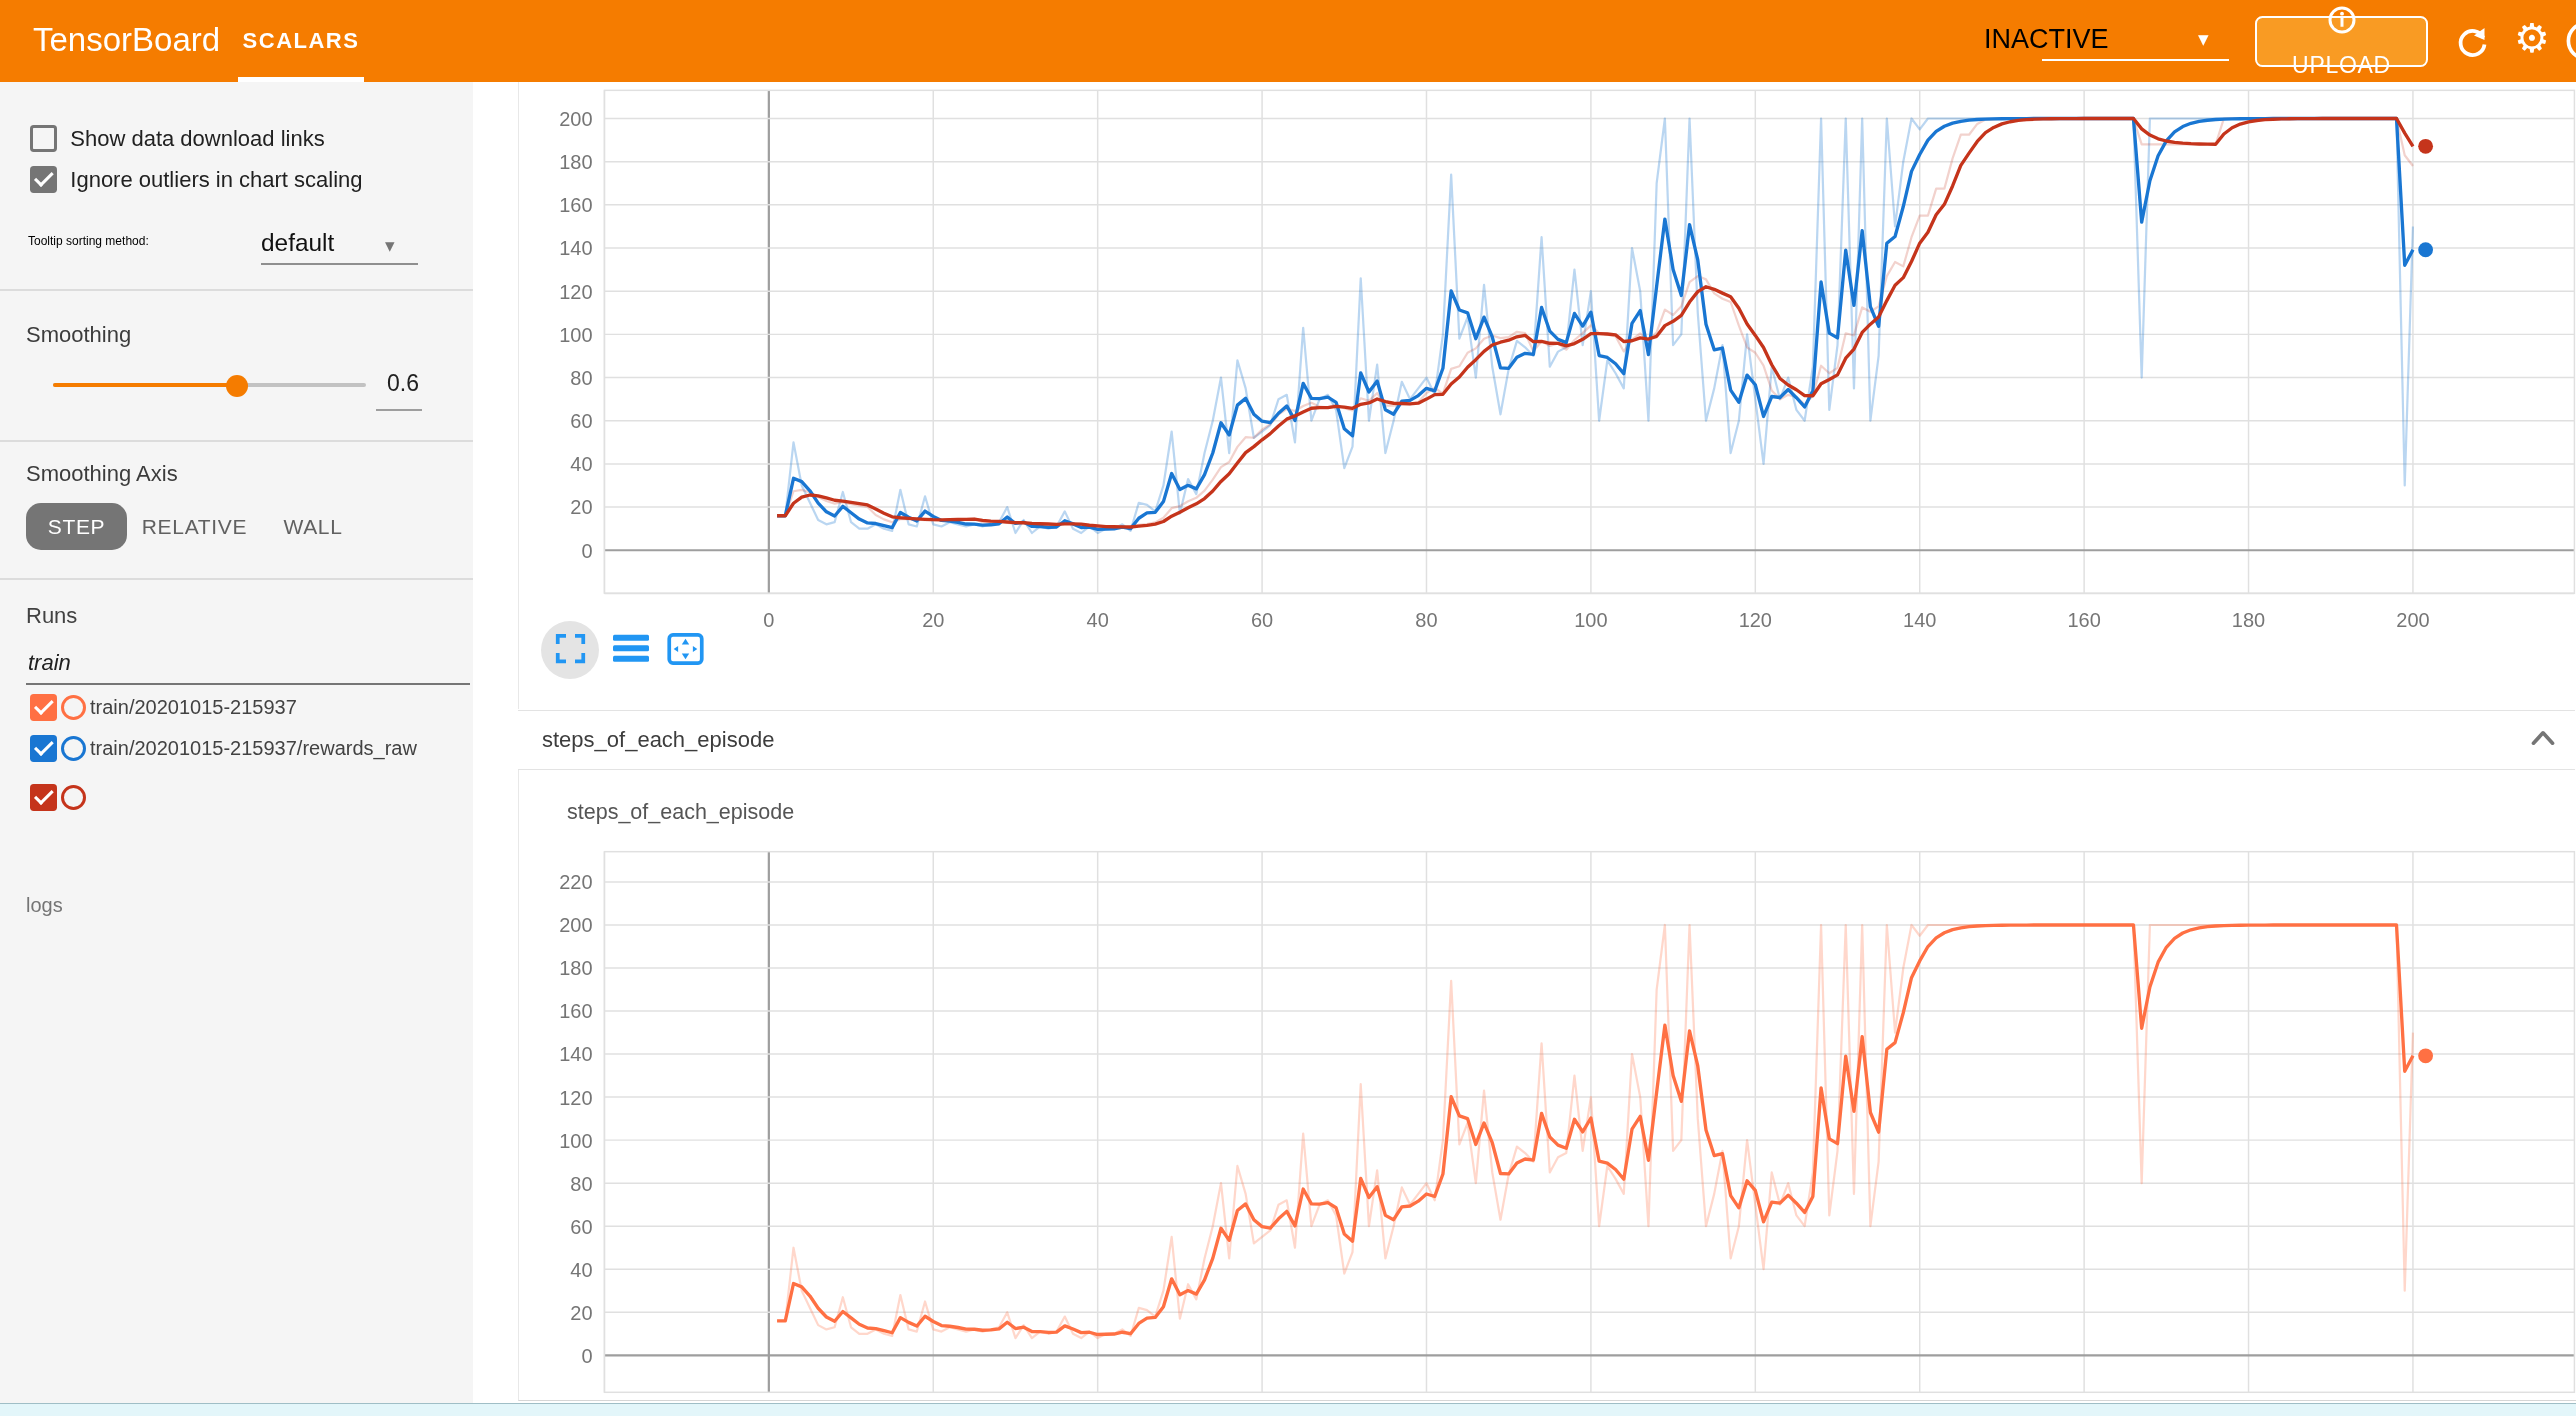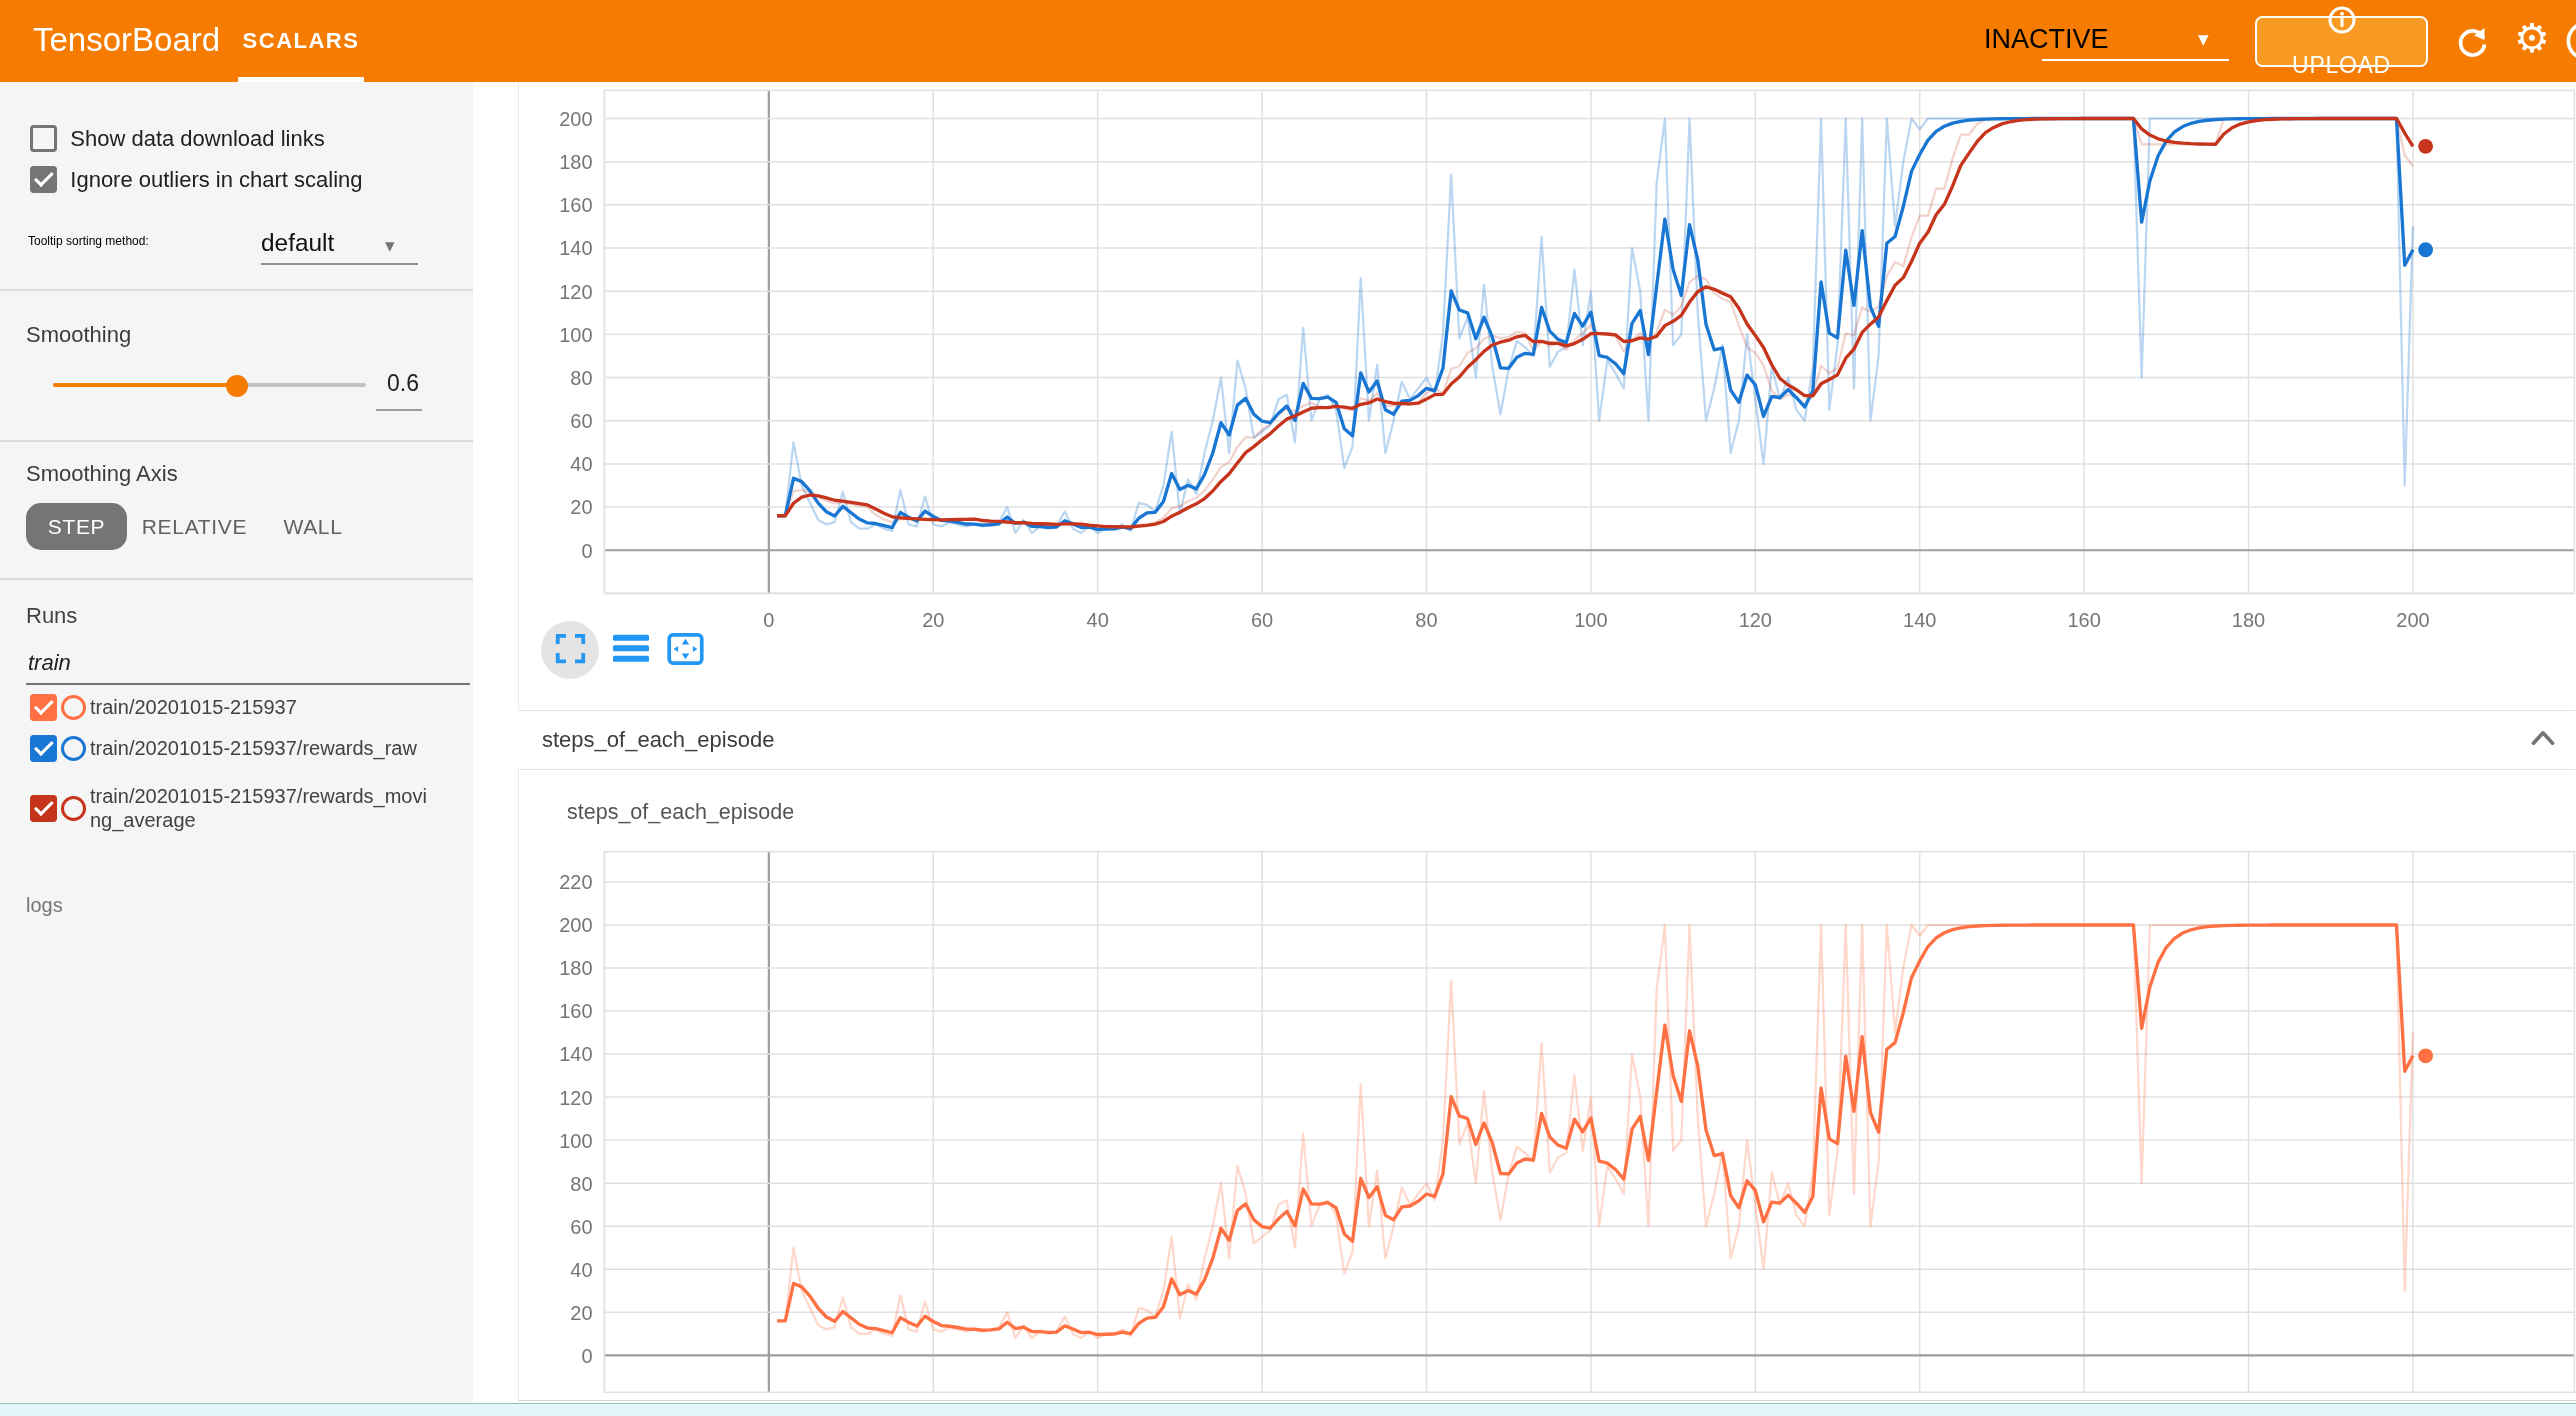--- a/index.html
+++ b/index.html
@@ -286,21 +286,20 @@
           <span class="cb-tick"></span>
         </span>
         <span class="run-circle" style="border-color: rgb(25, 118, 210);"></span>
         <span class="run-label">train/20201015-215937/rewards_raw</span>
       </div>
       <div class="run-row" style="top: 702px;">
         <span class="run-box" style="background: rgb(197, 52, 27);">
           <span class="cb-tick"></span>
         </span>
         <span class="run-circle" style="border-color: rgb(197, 52, 27);"></span>
-        <span class="run-label">train/20201015-215937/rewards_moving_average</span>
       </div>
     </div>
 
   <div class="logs">logs</div>
 </aside>
 
 <header class="header">
   <div class="brand">TensorBoard</div>
   <div class="tab">SCALARS</div>
   <div class="tab-underline"></div>

